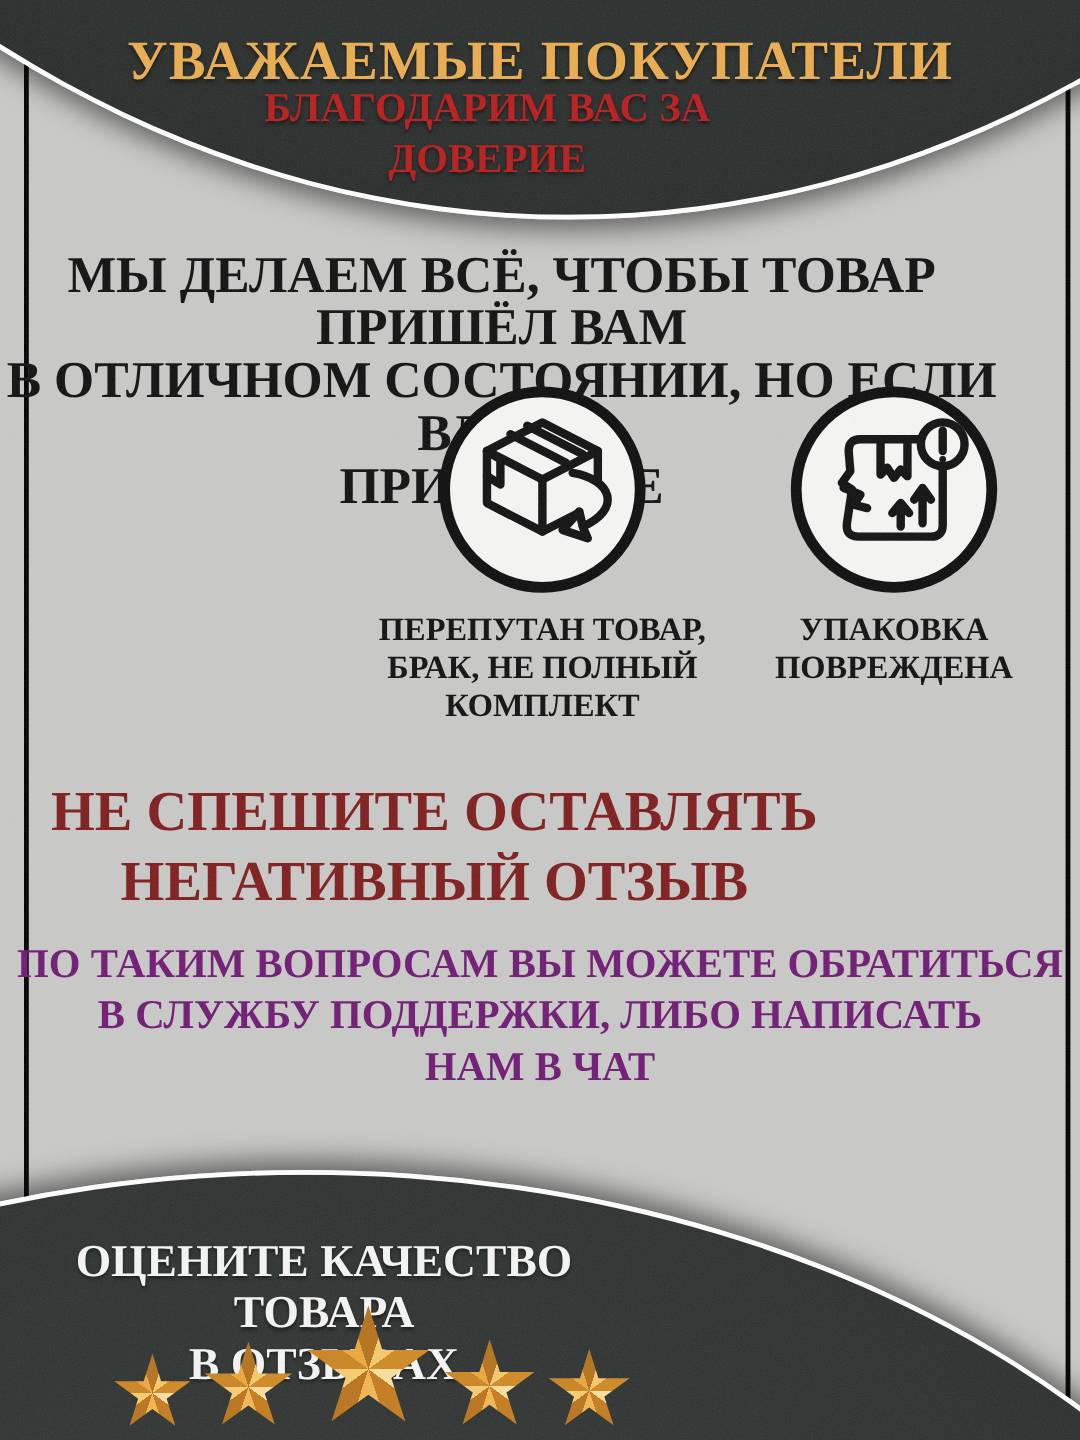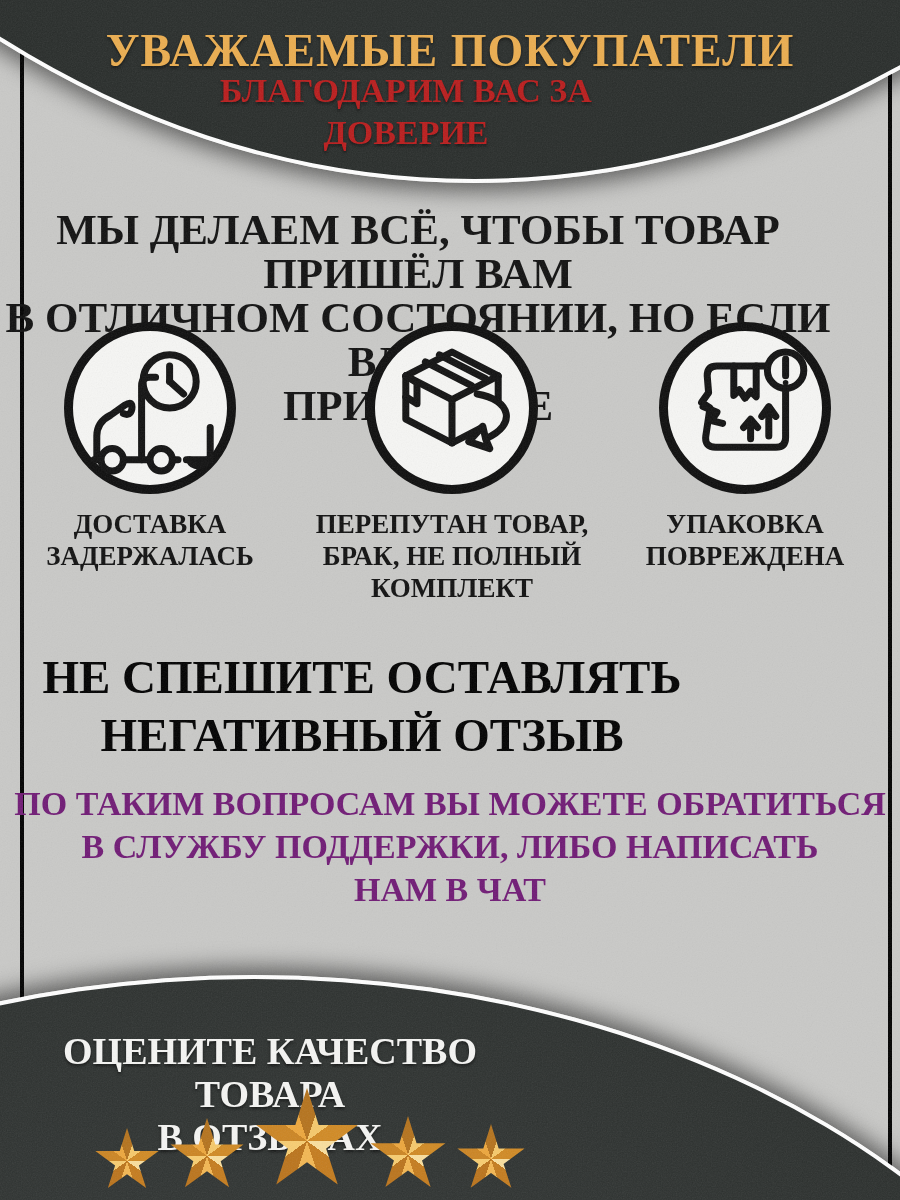--- a/index.html
+++ b/index.html
@@ -32,21 +32,21 @@
 
   .col{position:absolute;top:322px;width:300px;z-index:4;}
   .col1{left:0;} .col2{left:302px;} .col3{left:595px;}
   .circle{width:172px;height:172px;border-radius:50%;margin:0 auto;
           background:#f6f6f4;border:9px solid #0d0d0d;box-sizing:border-box;
           display:flex;align-items:center;justify-content:center;}
   .circle svg{width:140px;height:140px;}
   .col-label{margin-top:14px;font-size:27px;line-height:32px;color:#101010;
              font-weight:700;text-align:center;white-space:pre-line;}
 
-  .headline{left:0;top:648px;width:724px;font-size:47px;line-height:58px;color:#000000;}
+  .headline{left:0;top:648px;width:724px;font-size:47px;line-height:58px;color:#7f1d1d;}
   .support{left:0;top:782px;width:900px;font-size:34px;line-height:43px;color:#701a75;}
 
   .footer-text{left:10px;top:1030px;width:520px;font-size:38px;line-height:43px;
                color:#f5f5f3;z-index:5;text-shadow:0 2px 3px rgba(0,0,0,.6);}
 
   .stars{position:absolute;left:75px;top:1088px;width:470px;height:106px;z-index:5;
          display:flex;align-items:flex-end;justify-content:center;gap:9px;}
   .star{clip-path:polygon(50% 0%,61% 35%,98% 35%,68% 57%,79% 91%,50% 70%,21% 91%,32% 57%,2% 35%,39% 35%);
         background:conic-gradient(from -18deg,#b5731d 0 36deg,#f6c96b 0 72deg,#d18a24 0 108deg,
                    #fadf9e 0 144deg,#c57c1e 0 180deg,#f3b753 0 216deg,#bb741c 0 252deg,
@@ -71,38 +71,20 @@
   <div class="panel panel-bottom"></div>
 
   <div class="txt title">УВАЖАЕМЫЕ ПОКУПАТЕЛИ</div>
   <div class="txt subtitle">БЛАГОДАРИМ ВАС ЗА
 ДОВЕРИЕ</div>
 
   <div class="txt intro">МЫ ДЕЛАЕМ ВСЁ, ЧТОБЫ ТОВАР ПРИШЁЛ ВАМ
 В ОТЛИЧНОМ СОСТОЯНИИ, НО ЕСЛИ ВДРУГ
 ПРИ ЗАКАЗЕ</div>
 
-  <div class="col col1">
-    <div class="circle">
-      <svg viewBox="0 0 100 100">
-        <circle class="ic ic-fill" cx="64" cy="31" r="19"></circle>
-        <path class="ic" d="M64,31 V20"></path>
-        <path class="ic" d="M64,31 L74,40"></path>
-        <path class="ic" d="M12,87 V70 Q12,60 22,55 L32,48 Q38,44 37,51 Q36,56 31,54"></path>
-        <path class="ic" d="M44,87 V34 Q44,28 50,28 H54"></path>
-        <path class="ic" d="M10,87 H70"></path>
-        <circle class="ic ic-fill" cx="23" cy="87" r="8"></circle>
-        <circle class="ic ic-fill" cx="58" cy="87" r="8"></circle>
-        <path class="ic" d="M76,87 H93 V64"></path>
-        <path class="ic" d="M78,87 a7,7 0 0 0 13,0"></path>
-      </svg>
-    </div>
-    <div class="col-label">ДОСТАВКА
-ЗАДЕРЖАЛАСЬ</div>
-  </div>
 
   <div class="col col3">
     <div class="circle">
       <svg viewBox="0 0 100 100">
         <path class="ic" d="M30,20 H72 Q79,20 79,27 V71 Q79,78 72,78 H29 Q21,78 22,70 L25,50 L19,46 L24,39 L23,27 Q23,20 30,20 Z"></path>
         <path class="ic" d="M42,20 V41 L46,37 L50,43 L54,38 L58,42 V20"></path>
         <path class="ic" d="M20,49 L30,53 L26,59 L34,61"></path>
         <path class="ic" d="M54,72 V59 M49,64 L54,58 L59,64"></path>
         <path class="ic" d="M67,70 V50 M62,56 L67,49 L72,56"></path>
         <circle class="ic ic-fill" cx="79" cy="23" r="13" stroke-width="4.5"></circle>

